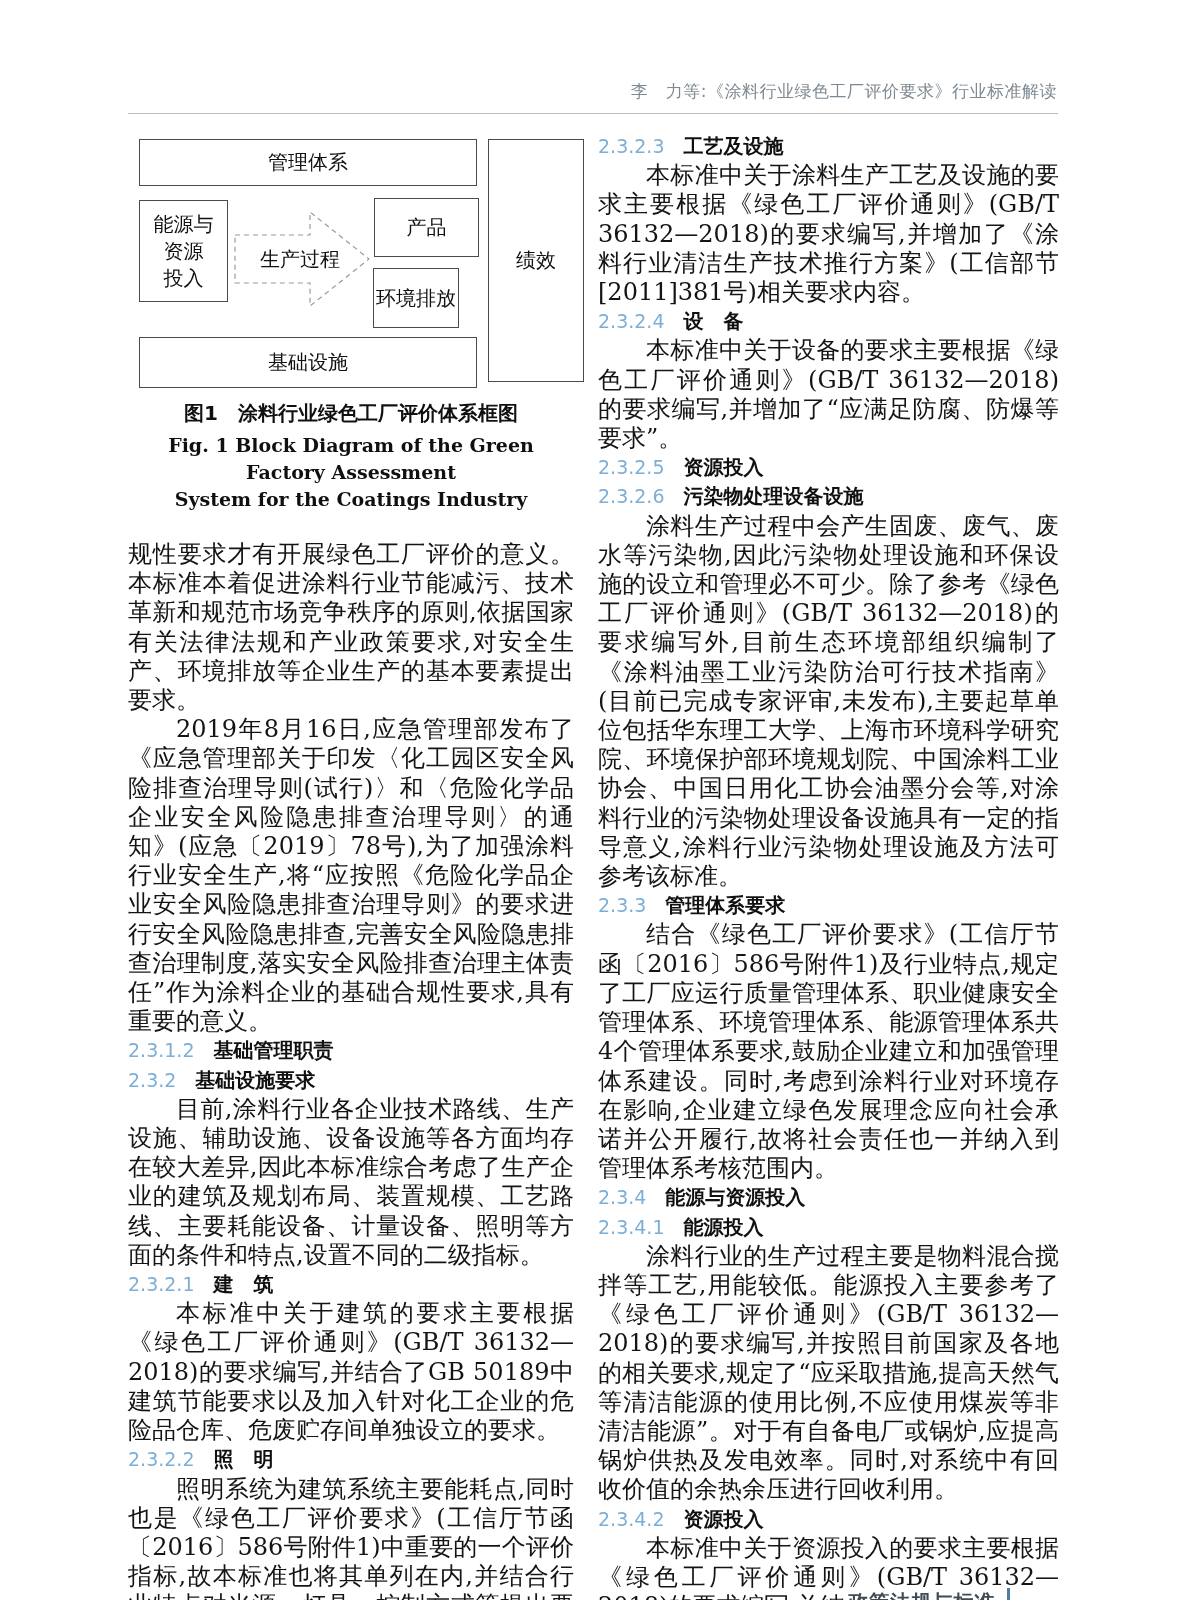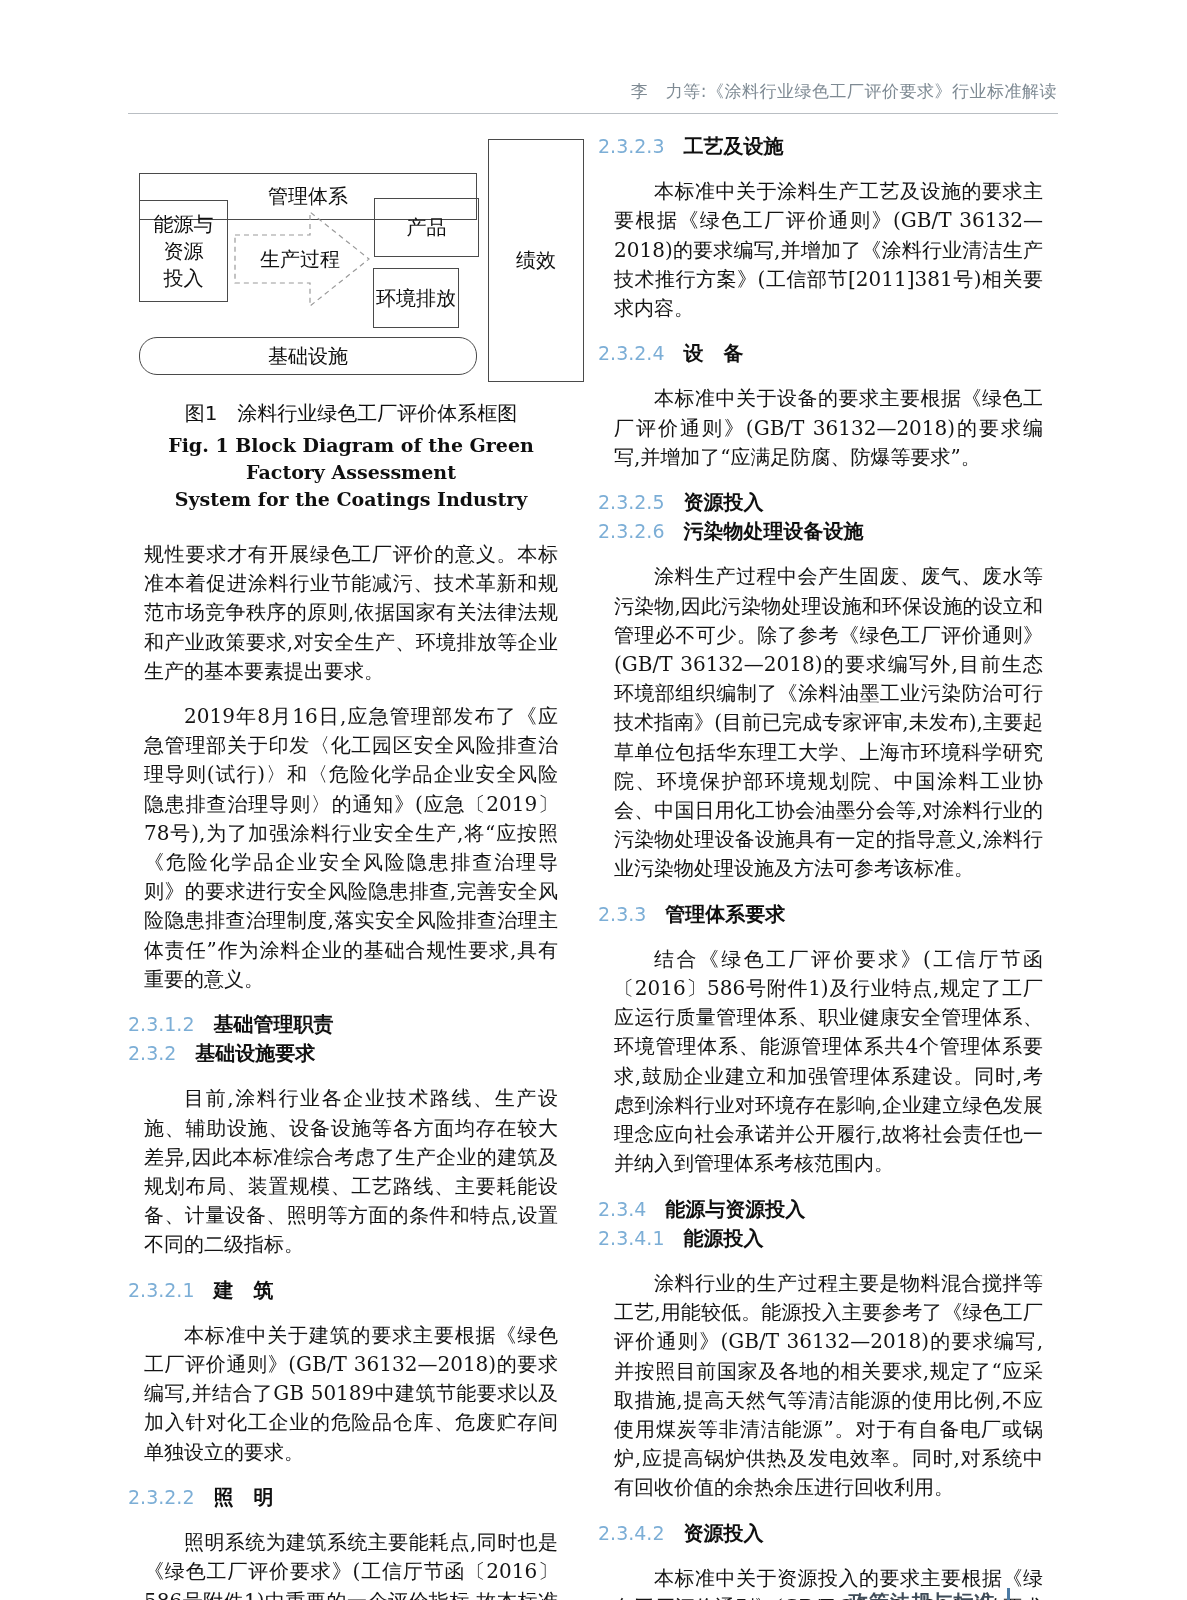--- a/index.html
+++ b/index.html
@@ -16,50 +16,50 @@
   }
   .header-rule{
     position:absolute;top:113px;left:128px;width:930px;height:0;
     border-top:1px solid #b9bec3;
   }
   
   .col{position:absolute;top:132px;}
   .col-left{left:128px;width:446px;}
   .col-right{left:598px;width:461px;}
   .body-para{
-    margin:16px;font-size:20px;line-height:29.2px;text-align:justify;
+    margin:0;font-size:24px;line-height:29.2px;text-align:justify;
     color:#141414;
   }
   .body-para.indent{text-indent:2em;}
   .sec-heading{font-size:20px;line-height:29.2px;white-space:nowrap;}
   .sec-num{
     font-family:"DejaVu Sans","Liberation Sans",sans-serif;
     font-size:19px;color:#7caed6;margin-right:19px;
   }
   .sec-title{font-weight:bold;color:#101010;}
   
   .diagram{position:relative;width:440px;height:244px;margin:7px 0 0 11px;}
   .dbox{
     position:absolute;border:1px solid #4a4a4a;box-sizing:border-box;
     display:flex;align-items:center;justify-content:center;
     font-size:20px;color:#111;text-align:center;
   }
-  .box-mgmt{left:0;top:0;width:338px;height:47px;margin-top:34px;}
+  .box-mgmt{left:0;top:0;width:338px;height:47px;}
   .box-energy{left:0;top:61px;width:89px;height:102px;flex-direction:column;line-height:27px;}
   .box-product{left:235px;top:59px;width:105px;height:59px;}
   .box-emission{left:234px;top:129px;width:86px;height:60px;}
-  .box-infra{left:0;top:198px;width:338px;height:38px;border-radius:18px;}
+  .box-infra{left:0;top:198px;width:338px;height:51px;}
   .box-perf{left:349px;top:0;width:96px;height:243px;}
   .d-arrow{position:absolute;left:95px;top:65px;}
   .d-arrow-label{
     position:absolute;left:95px;top:106px;width:132px;text-align:center;
     font-size:20px;line-height:29px;color:#111;
   }
   .caption-zh{
-    margin-top:17px;text-align:center;font-weight:normal;font-size:20px;
+    margin-top:17px;text-align:center;font-weight:bold;font-size:20px;
     font-family:"DejaVu Sans","Liberation Sans",sans-serif;color:#101010;
   }
   .caption-en{
     margin-top:5px;text-align:center;font-weight:bold;font-size:19px;
     line-height:27px;color:#101010;
   }
   .left-body{margin-top:27px;}
   
   .footer{position:absolute;top:1588px;right:131px;display:flex;align-items:center;}
   .footer-text{text-align:right;}

